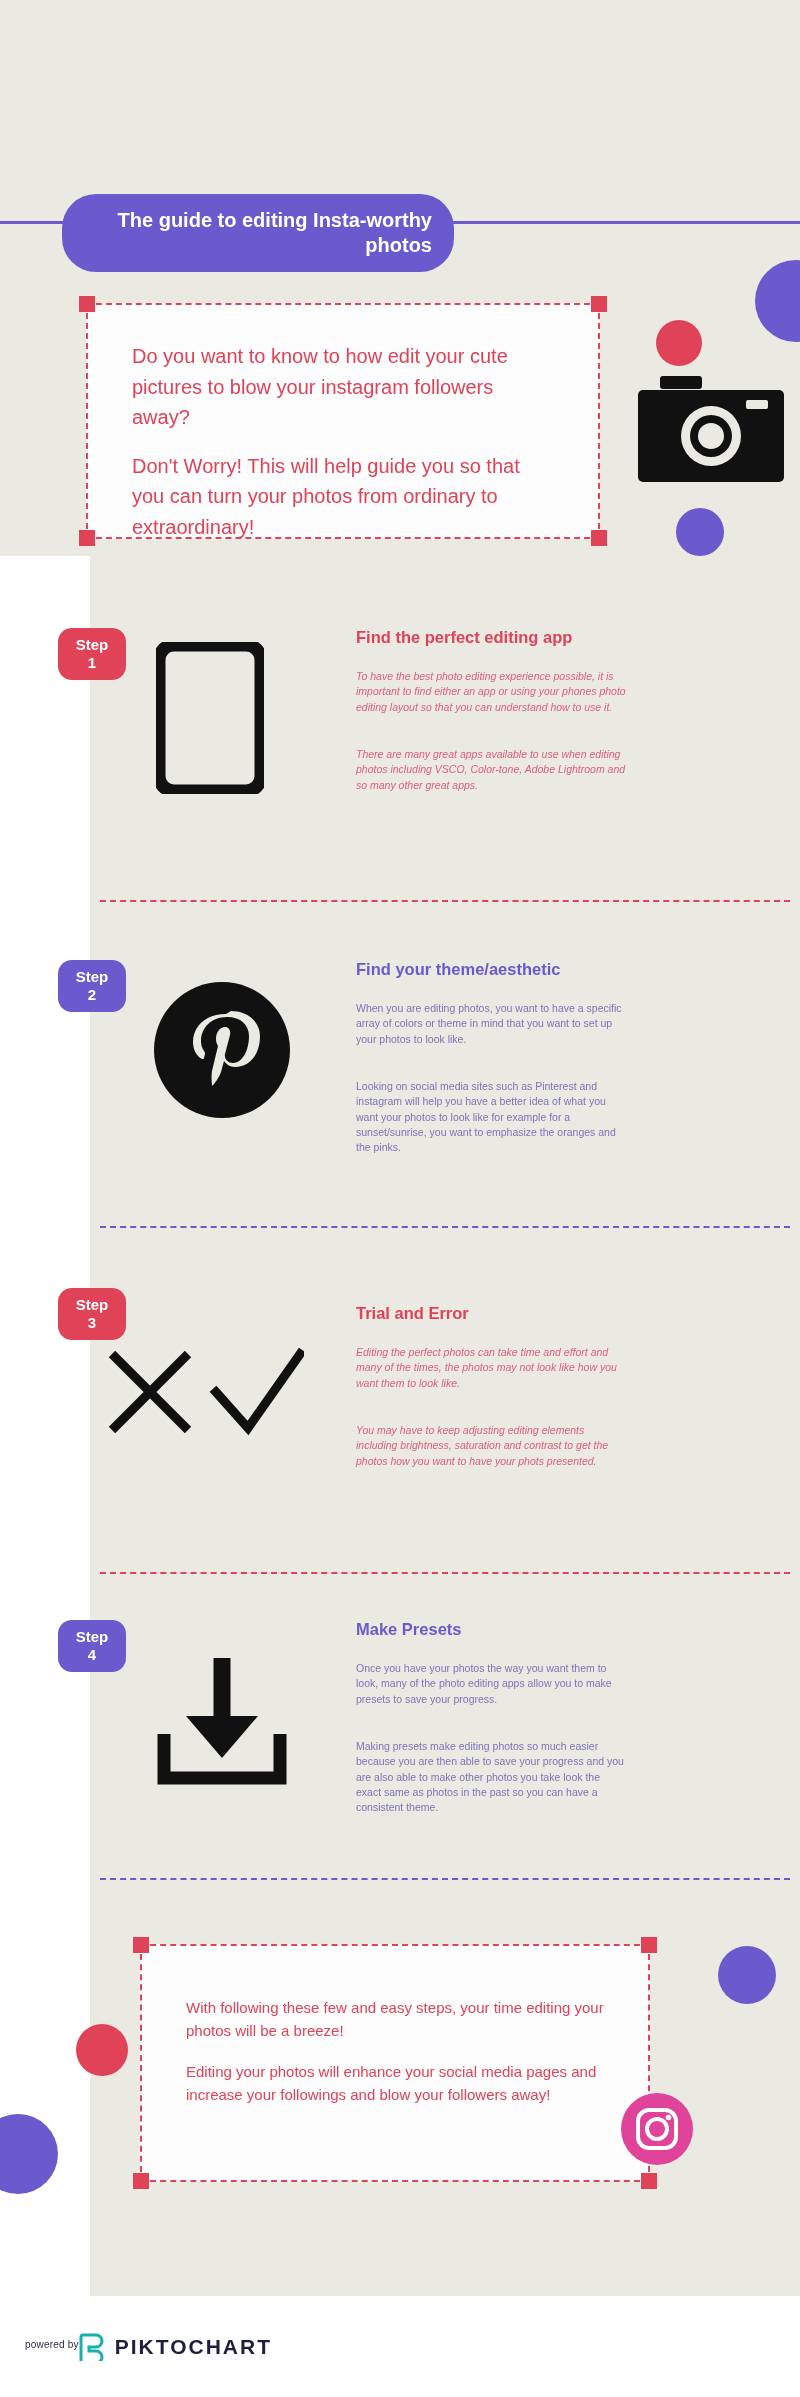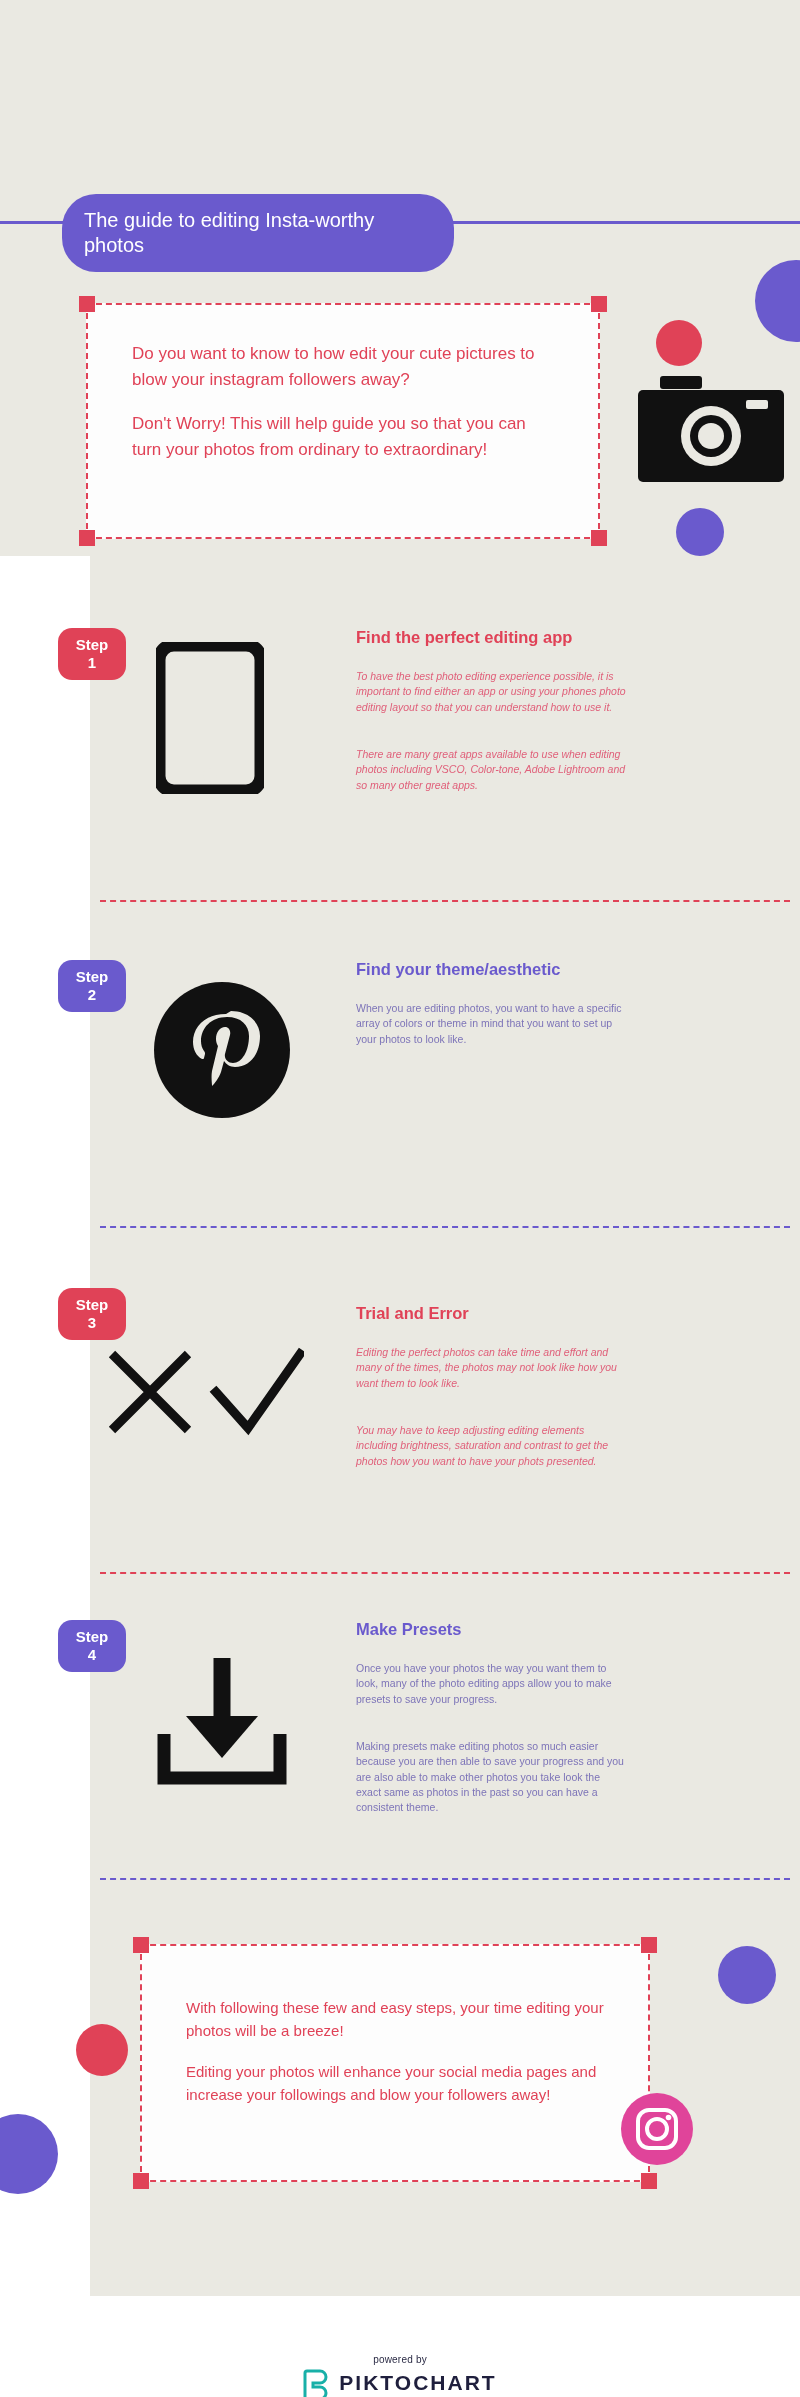--- a/index.html
+++ b/index.html
@@ -55,23 +55,23 @@
   }
   .subtitle-pill {
     position: absolute;
     left: 62px; top: 194px;
     width: 392px;
     padding: 14px 22px;
     border-radius: 34px;
     background: #6a5acd;
     color: #ffffff;
     font-size: 20px;
-    font-weight: normal;
+    font-weight: bold;
     line-height: 1.26;
-    text-align: left;
+    text-align: right;
   }
 
   
   .circle { position: absolute; border-radius: 50%; }
   .c-purple-tr { left: 755px; top: 260px; width: 82px; height: 82px; background: #6a5acd; }
   .c-red-tr    { left: 656px; top: 320px; width: 46px; height: 46px; background: #e04257; }
   .c-purple-sm { left: 676px; top: 508px; width: 48px; height: 48px; background: #6a5acd; }
   .c-purple-b  { left: 718px; top: 1946px; width: 58px; height: 58px; background: #6a5acd; }
   .c-red-b     { left: 76px;  top: 2024px; width: 52px; height: 52px; background: #e04257; }
   .c-purple-bl { left: -22px; top: 2114px; width: 80px; height: 80px; background: #6a5acd; }
@@ -86,21 +86,21 @@
     position: absolute;
     width: 16px; height: 16px;
     background: #e04257;
   }
   .callout .corner.tl { left: -9px;  top: -9px; }
   .callout .corner.tr { right: -9px; top: -9px; }
   .callout .corner.bl { left: -9px;  bottom: -9px; }
   .callout .corner.br { right: -9px; bottom: -9px; }
   .callout p {
     color: #e04257;
-    font-size: 17px;
+    font-size: 20px;
     line-height: 1.53;
   }
   .callout p + p { margin-top: 18px; }
 
   #intro-callout {
     left: 86px; top: 303px;
     width: 514px; height: 236px;
     padding: 36px 44px;
   }
   #conclusion-callout {
@@ -162,23 +162,24 @@
   }
   .divider.red { border-color: #e04257; }
   .divider.purple { border-color: #6a5acd; }
 
   
   .footer {
     position: absolute;
     left: 0; top: 2296px;
     width: 800px; height: 101px;
     display: flex;
-    flex-direction: column;
+    flex-direction: row;
     align-items: center;
-    justify-content: flex-end;
+    justify-content: flex-start;
+    padding-left: 25px;
   }
   .powered-by {
     font-size: 10px;
     color: #2b2b45;
     margin-bottom: 4px;
     letter-spacing: 0.2px;
   }
   .brand-row { display: flex; align-items: center; gap: 10px; }
   .brand-name {
     font-size: 21px;
@@ -245,20 +246,21 @@
       <span>Step</span>
       <span>2</span>
     </div>
     <svg class="step-icon" style="left:152px; top:20px; width:140px; height:140px;" viewBox="0 0 140 140">
       <circle cx="70" cy="70" r="68" fill="#111111"></circle>
       <path d="M74 34c-21 0-33 13-33 28 0 7 3 14 9 17 1 0 2 0 2-1l1-4c0-1 0-2-1-3-2-3-3-6-3-10 0-13 10-24 26-24 14 0 22 8 22 19 0 15-7 27-16 27-5 0-9-4-8-9l5-19c1-4-1-8-5-8-5 0-9 5-9 12 0 4 2 7 2 7l-6 25c-1 6 0 13 0 14 0 1 1 1 1 0 1-1 6-7 8-13l3-11c2 3 6 6 11 6 15 0 25-13 25-31 0-13-11-25-29-25z" fill="#eae9e2"></path>
     </svg>
     <div class="step-text text-purple" style="top:0;">
       <h3>Find your theme/aesthetic</h3>
       <p>When you are editing photos, you want to have a specific array of colors or theme in mind that you want to set up your photos to look like.</p>
+      <p>Looking on social media sites such as Pinterest and instagram will help you have a better idea of what you want your photos to look like for example for a sunset/sunrise, you want to emphasize the oranges and the pinks.</p>
     </div>
   </div>
   <div class="divider purple" style="top:1226px;"></div>
 
   <div class="step" style="top:1288px;">
     <div class="step-badge badge-red" style="top:0;">
       <span>Step</span>
       <span>3</span>
     </div>
     <svg class="step-icon" style="left:104px; top:58px; width:200px; height:96px;" viewBox="0 0 200 96">

